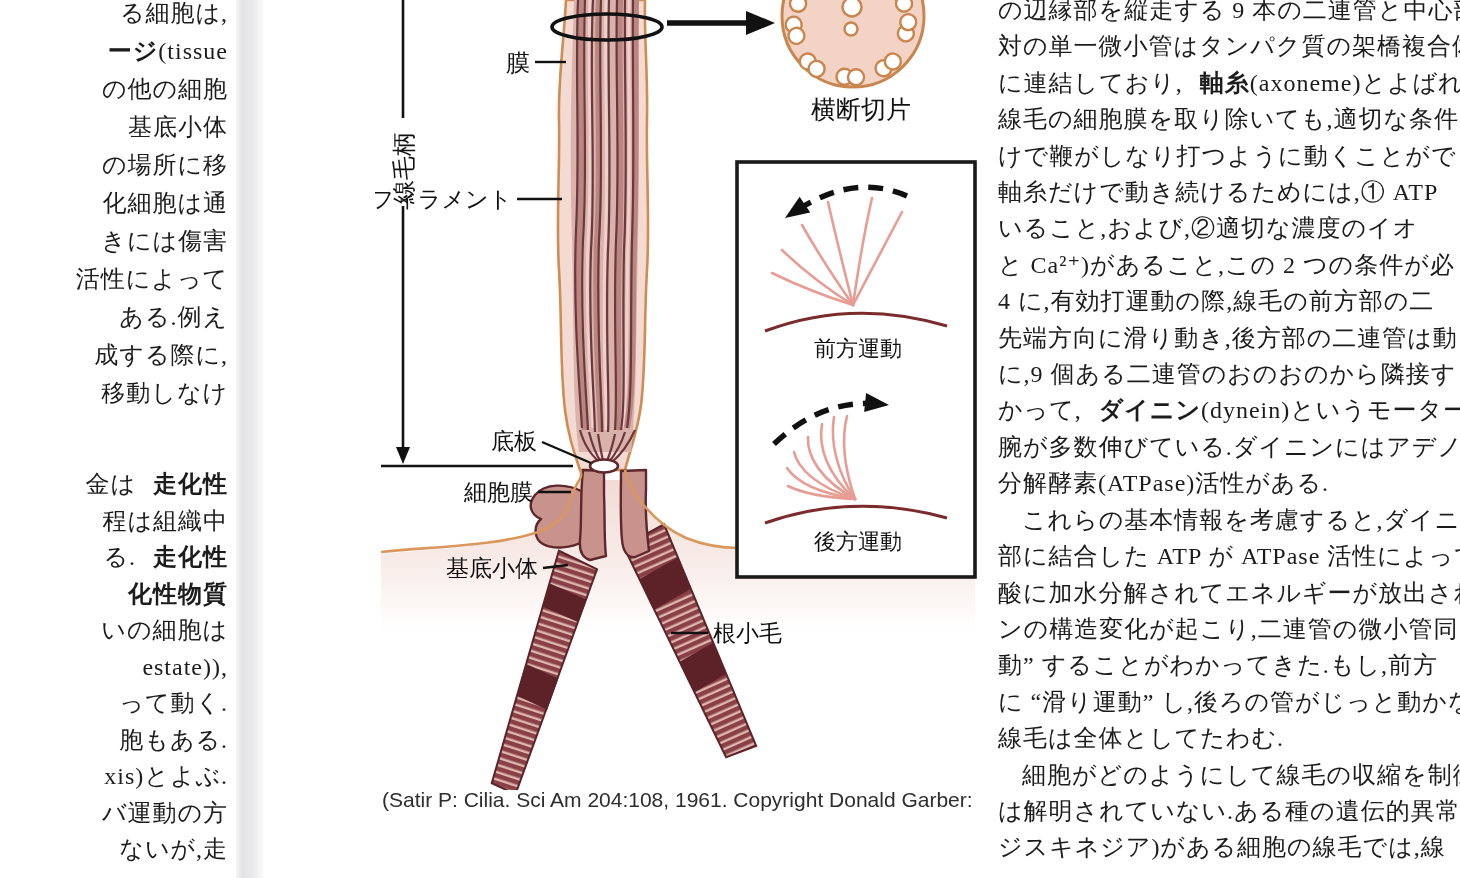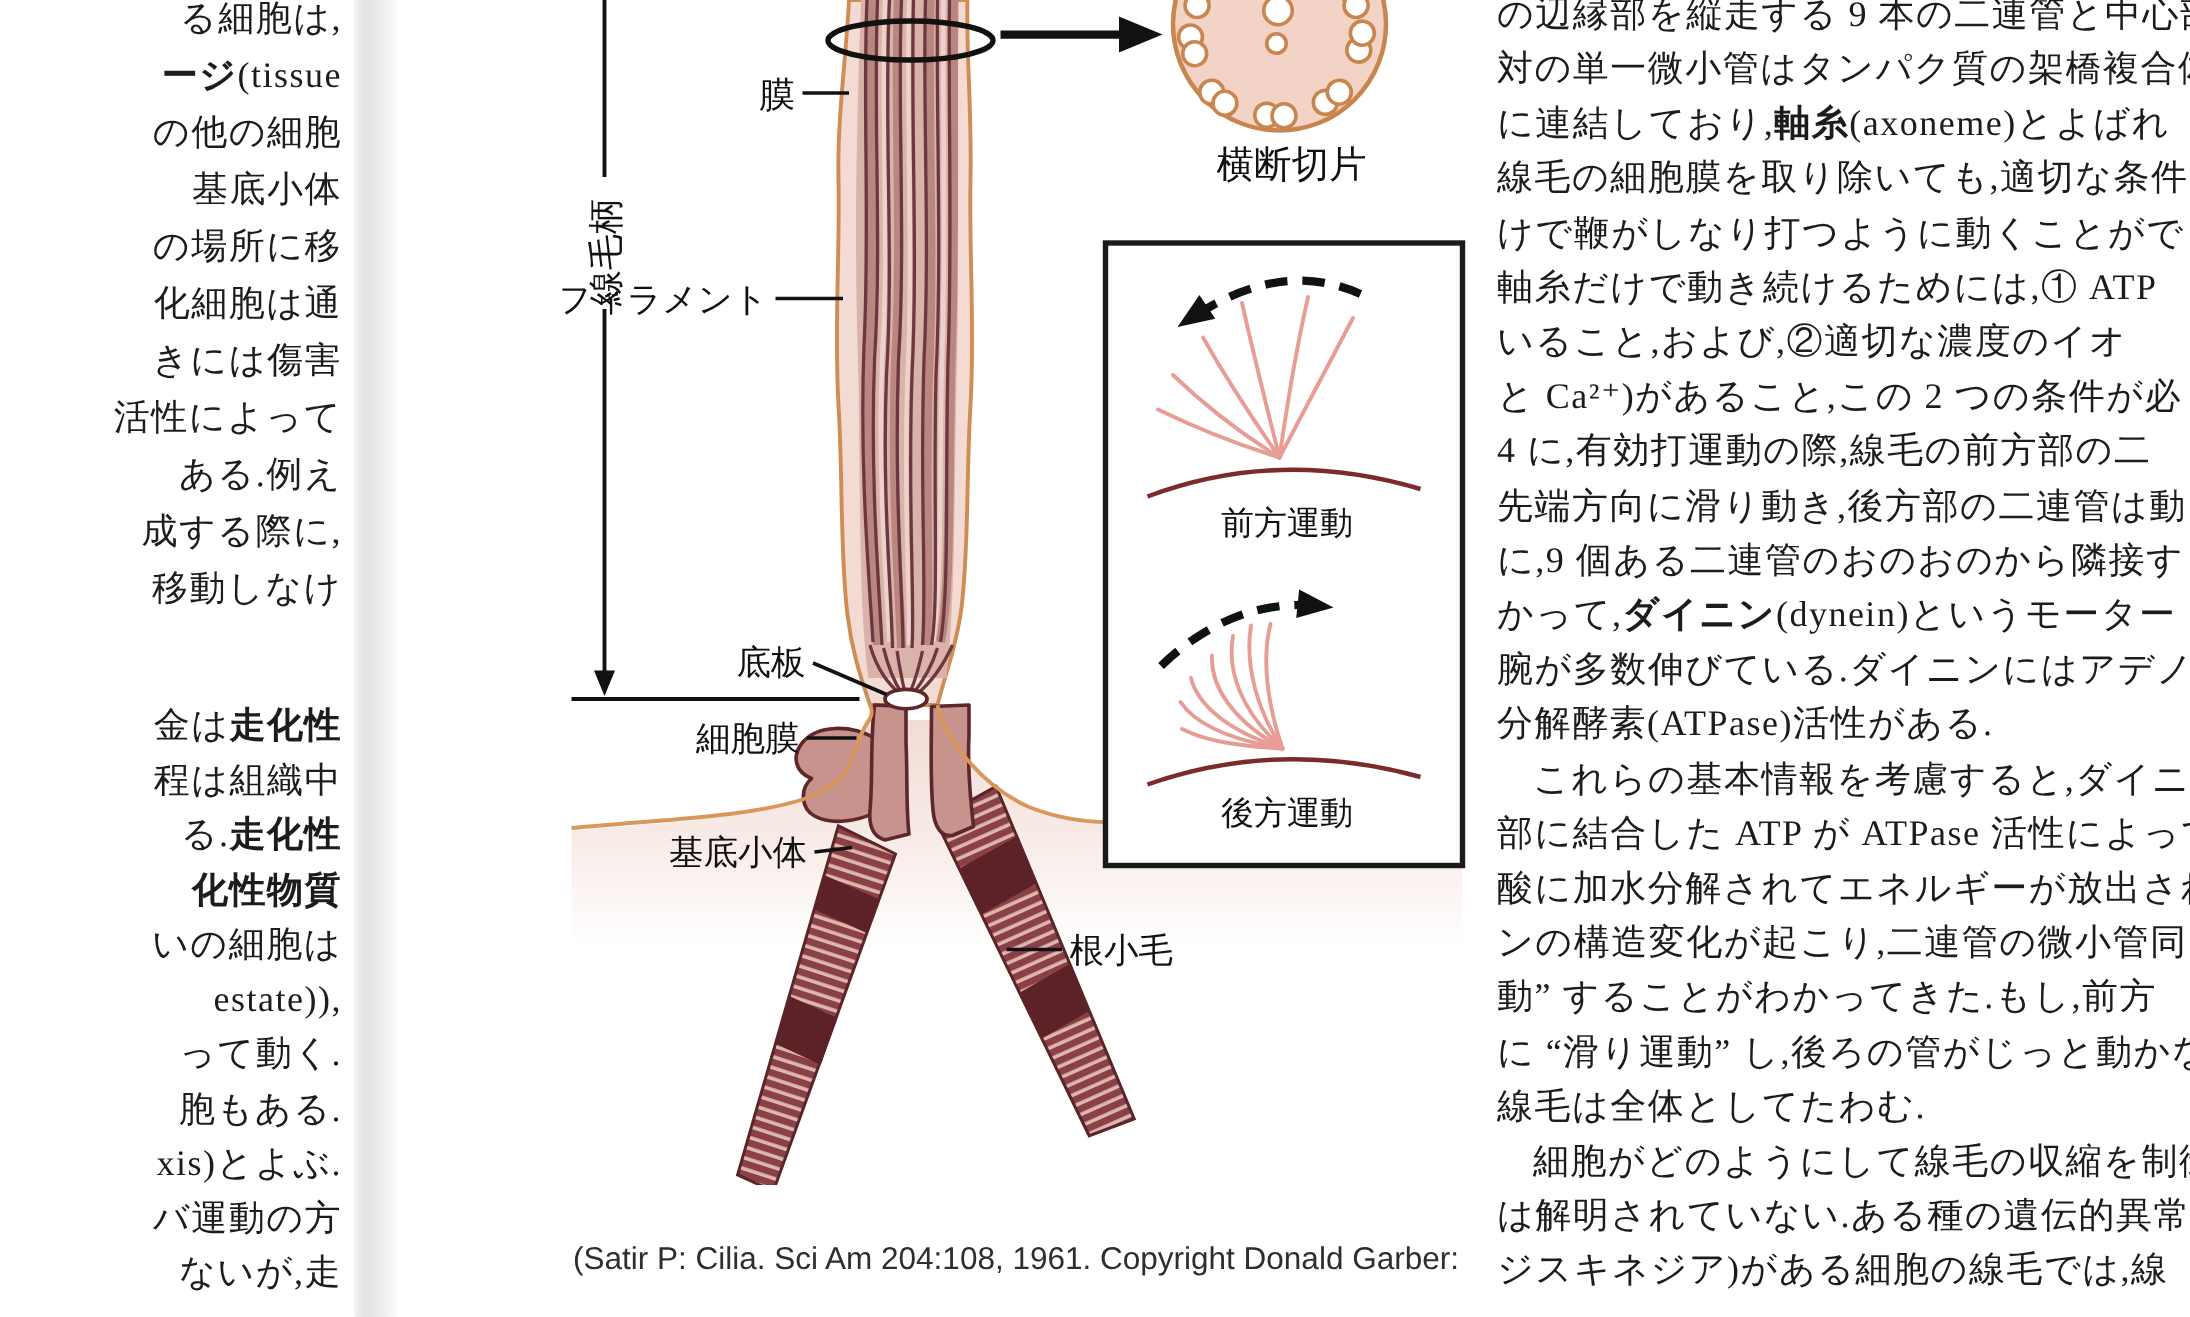--- a/index.html
+++ b/index.html
@@ -10,37 +10,37 @@
     background:#ffffff;
     font-family:"Liberation Serif","DejaVu Serif",serif;
     color:#1c1c1c;
   }
   
   .col{position:absolute;font-size:24px;letter-spacing:1px;}
   .col .t-line{white-space:nowrap;}
   .left-a{left:-60px;width:288px;top:-6px;line-height:38px;text-align:right;}
   .left-b{left:-60px;width:288px;top:466px;line-height:36.5px;text-align:right;}
   .right-col{left:998px;width:480px;top:-8px;line-height:36.4px;text-align:left;}
-  .t-line .b{font-weight:700;}
+  .t-line .b{font-weight:700;margin-left:17px;}
   .t-line.ind{padding-left:24px;}
   
   .gutter{
     position:absolute;left:236px;top:0;width:28px;height:878px;
     background:linear-gradient(90deg,#f6f6f6 0%,#e3e3e4 22%,#e9e9ec 55%,#f2f2f3 80%,#fbfbfb 100%);
   }
   
   .fig-svg{position:absolute;left:375px;top:0;}
   .fig-label{font-family:"Liberation Sans","DejaVu Sans",sans-serif;fill:#111111;}
   .caption{
     position:absolute;left:382px;top:784px;width:640px;
     font-family:"Liberation Sans","DejaVu Sans",sans-serif;
   }
   .cap-line1{font-size:25px;font-weight:700;color:#222;line-height:30px;white-space:nowrap;}
   .cap-num{margin-right:16px;}
-  .cap-credit{font-size:21px;color:#2e2e2e;line-height:32px;white-space:nowrap;margin-top:40px;}
+  .cap-credit{font-size:21px;color:#2e2e2e;line-height:32px;white-space:nowrap;}
 </style>
 </head>
 <body>
 
 <div class="gutter"></div>
 
 <div class="col left-a">
     <div class="t-line"><span>る細胞は,</span></div>
     <div class="t-line"><span class="b">ージ</span><span>(tissue</span></div>
     <div class="t-line"><span>の他の細胞</span></div>

